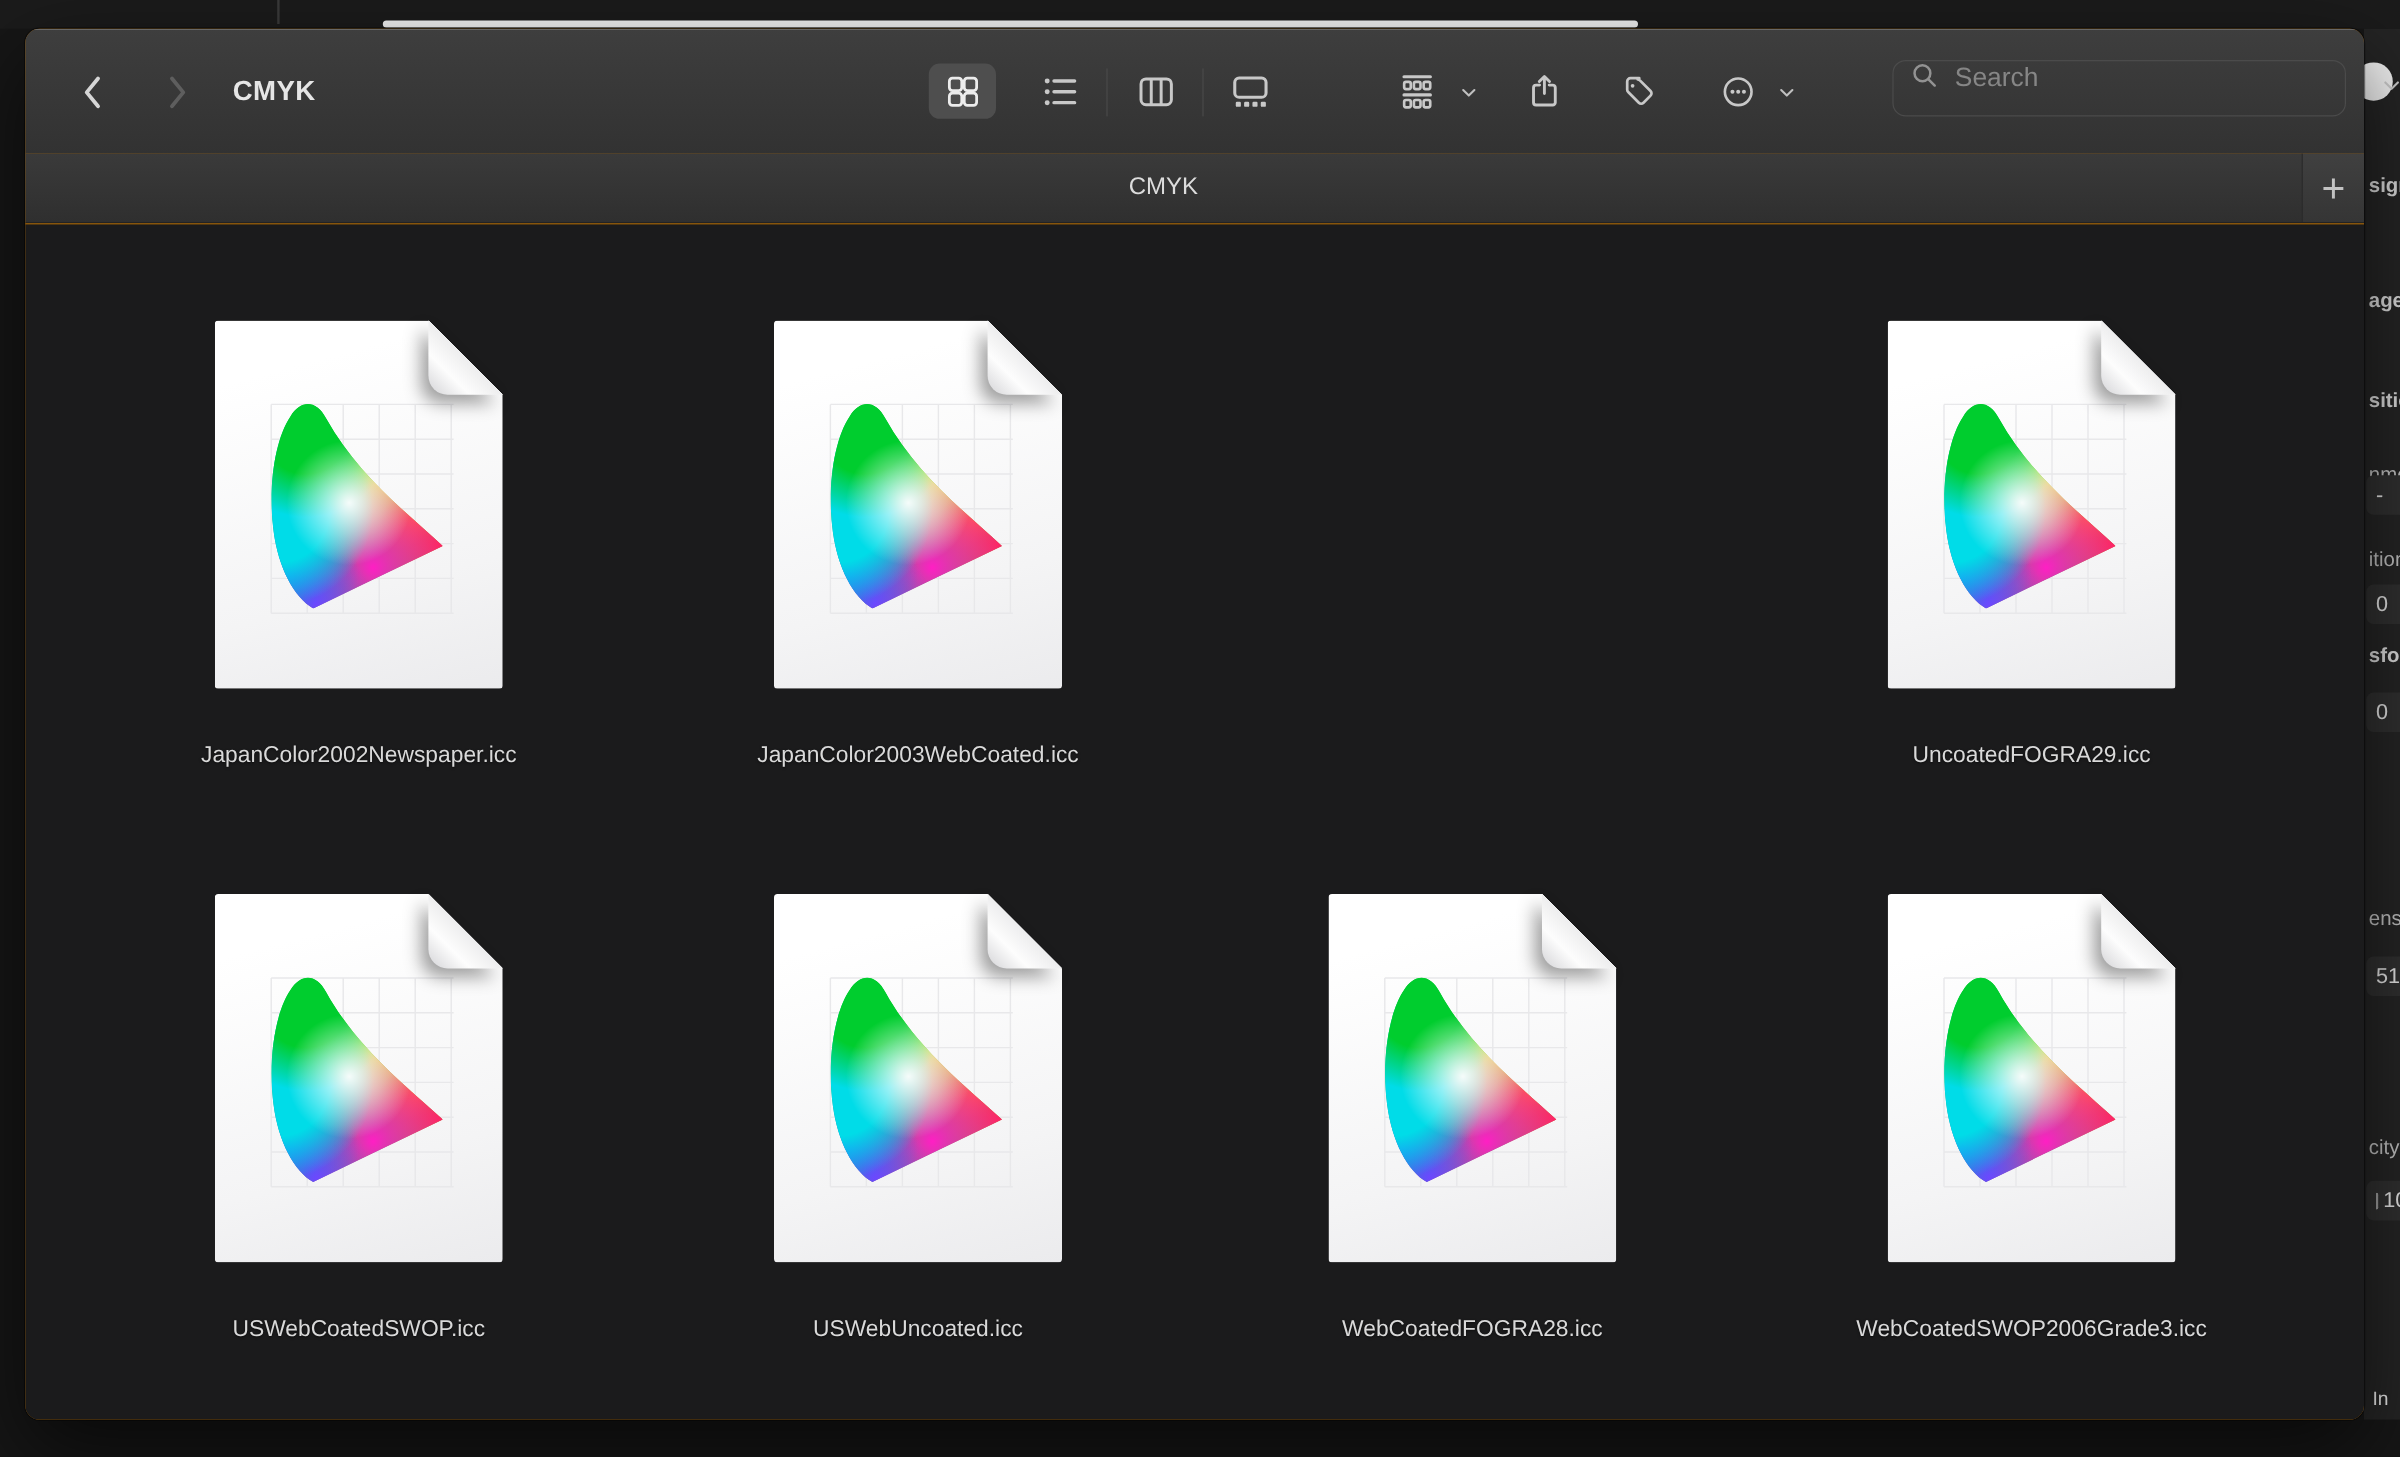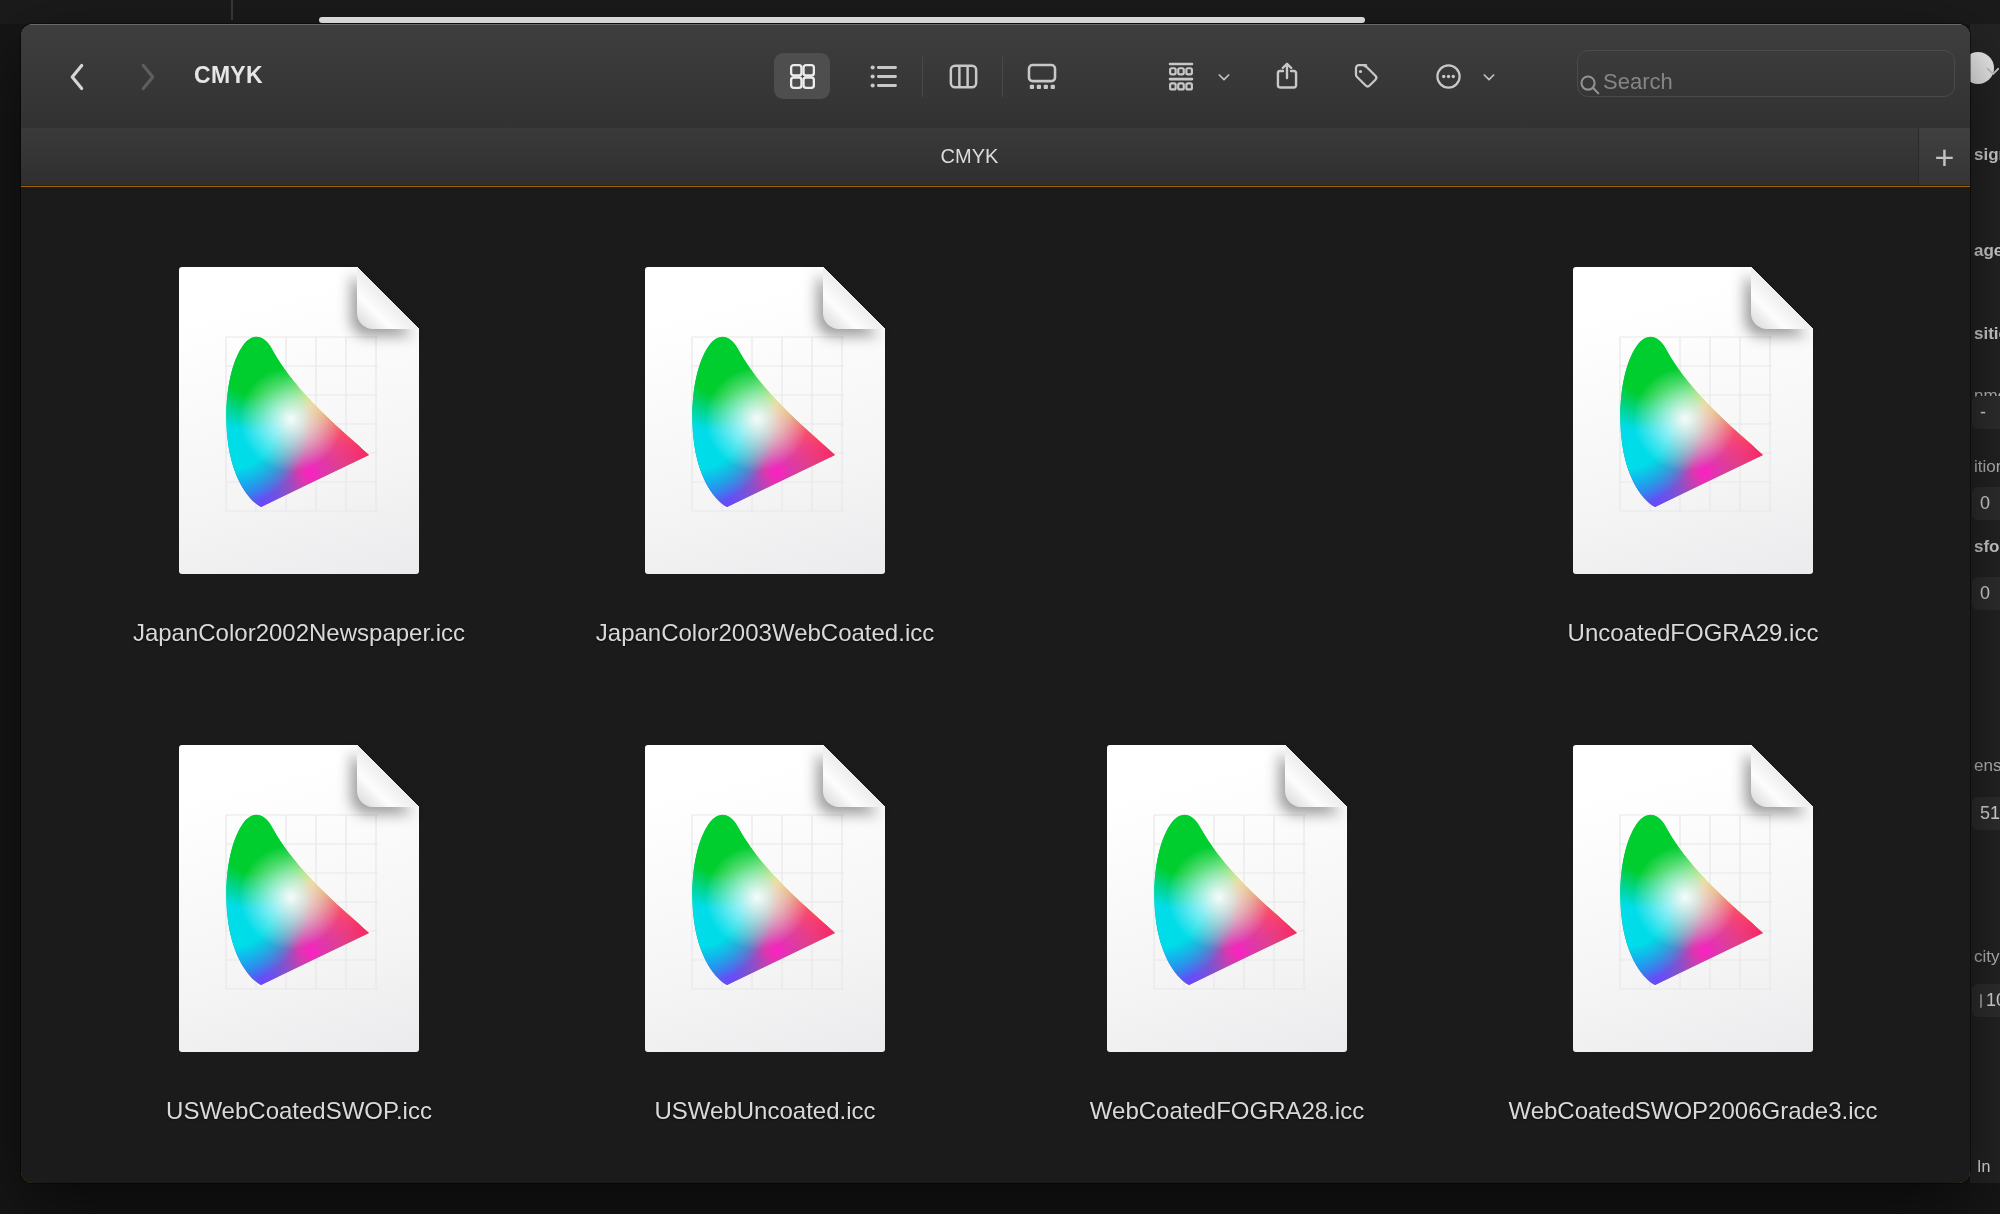--- a/index.html
+++ b/index.html
@@ -40,21 +40,21 @@
   .toolbar::before{content:"";position:absolute;left:0;right:0;top:0;height:1px;background:rgba(255,255,255,.22);}
   .tbtn{position:absolute;top:29px;width:56px;height:46px;border-radius:9px;
         display:flex;align-items:center;justify-content:center;color:#c8c8c8;}
   .tbtn.sel{background:#4e4e4e;color:#ececec;}
   .navbtn{position:absolute;top:36px;width:44px;height:34px;display:flex;align-items:center;justify-content:center;}
   .win-title{position:absolute;left:173px;top:38px;font-size:23px;font-weight:700;color:#e6e6e6;letter-spacing:.3px;}
   .vsep{position:absolute;top:33px;width:1px;height:40px;background:#4a4a4a;}
   .chev{position:absolute;top:44px;width:18px;height:18px;color:#bfbfbf;display:flex;align-items:center;justify-content:center;}
 
   .search{position:absolute;left:1556px;top:26px;width:378px;height:47px;border:1.5px solid #4b4b4b;
-          border-radius:11px;display:flex;align-items:flex-end;gap:0;color:#909090;}
+          border-radius:11px;display:flex;align-items:flex-start;padding-left:14px;gap:12px;color:#909090;}
   .search input{flex:1;background:transparent;border:none;outline:none;font-size:22px;color:#dddddd;
           font-family:inherit;min-width:0;}
   .search input::placeholder{color:#868686;}
 
   .tabbar{position:absolute;left:0;top:104px;width:100%;height:58px;
           background:linear-gradient(180deg,#3a3a3a,#2f2f2f);border-bottom:1px solid #232323;}
   .tab-title{position:absolute;left:0;right:52px;top:0;height:100%;display:flex;align-items:center;
           justify-content:center;font-size:20px;font-weight:500;color:#dcdcdc;}
   .newtab{position:absolute;right:0;top:0;width:52px;height:100%;border-left:1px solid #2a2a2a;
           background:rgba(255,255,255,.03);display:flex;align-items:center;justify-content:center;
@@ -65,21 +65,21 @@
   
   .tile{position:absolute;width:240px;height:400px;}
   .page{position:absolute;left:0;top:0;width:240px;height:307px;border-radius:3px;
         background:linear-gradient(165deg,#ffffff 15%,#f4f4f5 70%,#ebebed 100%);
         clip-path:polygon(0 0,178px 0,240px 62px,240px 100%,0 100%);}
   .gamut{position:absolute;left:0;top:0;width:240px;height:307px;}
   .fold{position:absolute;left:178px;top:0;width:62px;height:62px;border-bottom-left-radius:16px;
         background:linear-gradient(225deg,rgba(255,255,255,0) 0 49.5%,#ededee 50%,#fdfdfd 72%,#d3d3d6 100%);
         filter:drop-shadow(-6px 7px 7px rgba(0,0,0,.38));}
   .flabel{position:absolute;top:352px;left:50%;transform:translateX(-50%);white-space:nowrap;
-        font-size:24px;color:#d9d9d9;text-shadow:0 1px 2px rgba(0,0,0,.6);}
+        font-size:19px;color:#d9d9d9;text-shadow:0 1px 2px rgba(0,0,0,.6);}
 </style>
 </head>
 <body>
 
 <svg width="0" height="0" style="position:absolute" aria-hidden="true">
   <defs>
     <radialGradient id="gCyan" gradientUnits="userSpaceOnUse" cx="52" cy="158" r="80">
       <stop offset="0" stop-color="#00dce8"></stop>
         <stop offset=".55" stop-color="#00dce8"></stop>
         <stop offset="1" stop-color="#00dce8" stop-opacity="0"></stop>

